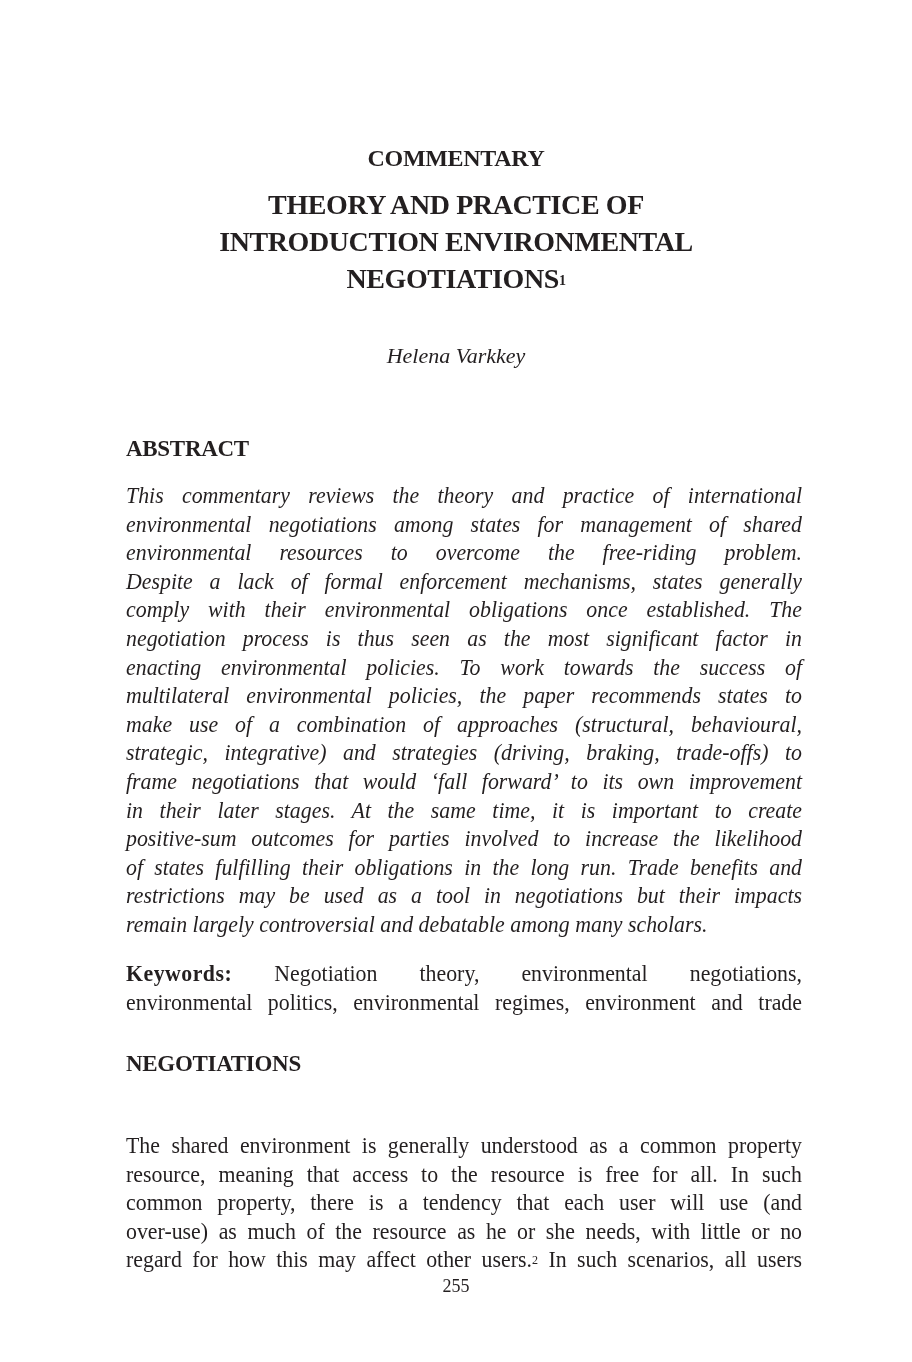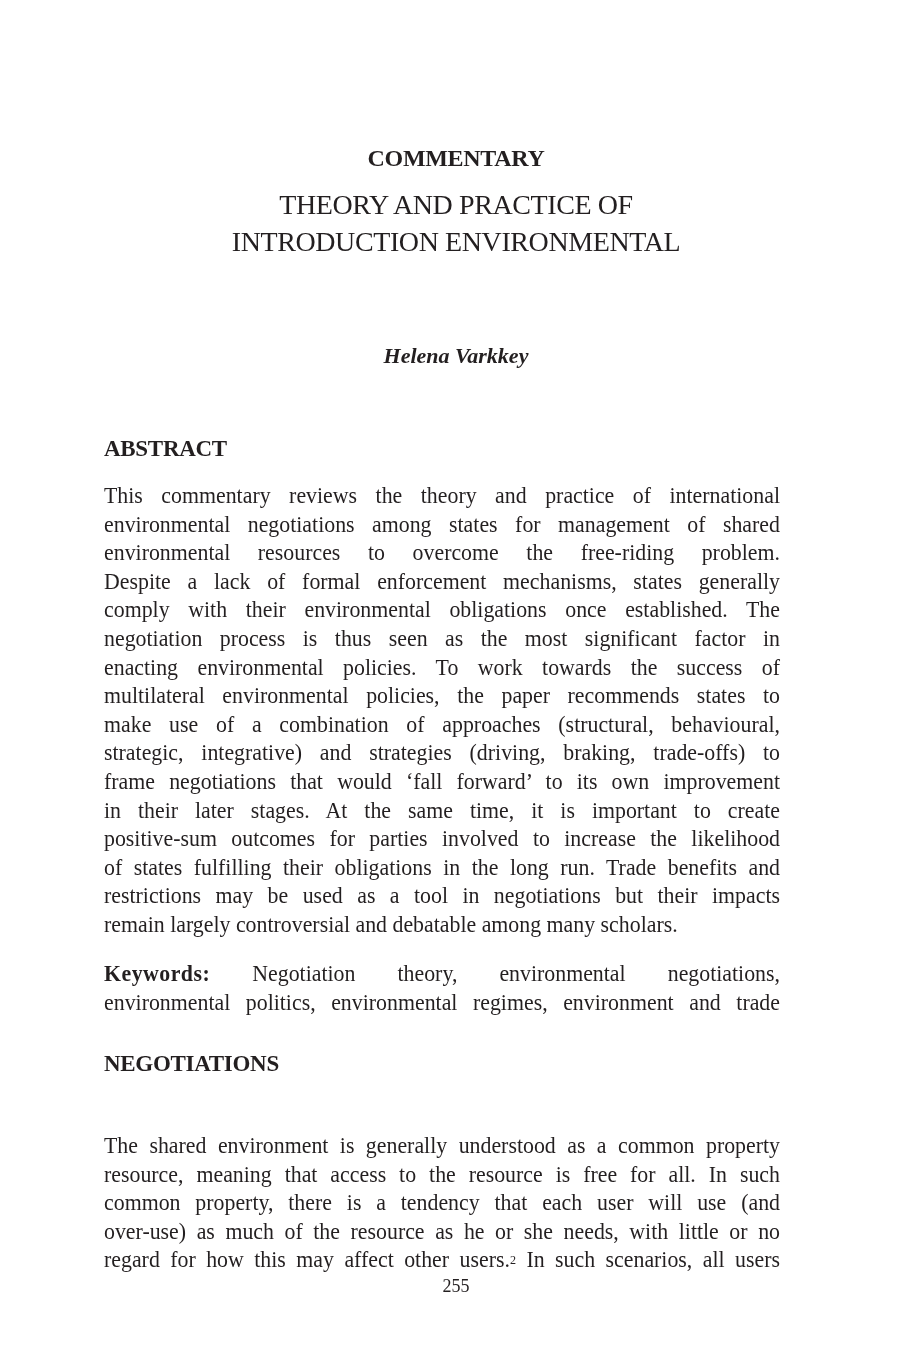--- a/index.html
+++ b/index.html
@@ -1,48 +1,49 @@
 <!DOCTYPE html>
 <html><head>
 <meta charset="utf-8">
 <style>
   html, body { margin: 0; padding: 0; background: #ffffff; }
   body { width: 912px; height: 1362px; position: relative; overflow: hidden;
          font-family: "Liberation Serif", serif; color: #231f20; }
   .center { position: absolute; left: 0; width: 912px; text-align: center; }
   .label-commentary { top: 114px; font-size: 24px; font-weight: bold; letter-spacing: -0.3px; margin-top: 31px; }
-  .title-line { font-size: 28px; font-weight: normal; letter-spacing: -0.4px; line-height: 37px; }
+  .title-line { font-size: 28px; font-weight: bold; letter-spacing: -0.4px; line-height: 37px; }
   .title-block { top: 186px; }
   .title-block sup { font-size: 14px; vertical-align: top; position: relative; top: 2px; }
-  .author { top: 343px; font-size: 22px; font-weight: bold; font-style: italic; }
-  .block { position: absolute; left: 104px; width: 676px; }
+  .author { top: 343px; font-size: 22px; font-weight: normal; font-style: italic; }
+  .block { position: absolute; left: 126px; width: 676px; }
   .heading { font-size: 23px; font-weight: bold; letter-spacing: -0.3px; }
   .h-abstract { top: 436px; }
   .h-intro { top: 1051px; }
   .line { display: block; white-space: nowrap; font-size: 23.5px; line-height: 28.6px;
           text-align: justify; text-align-last: justify; transform-origin: left center; }
-  .abstract { top: 481px; }
+  .abstract { top: 481px; font-style: italic; }
   .abstract .line { transform: scaleX(0.93); width: calc(676px / 0.93); }
   .abstract .line.last { text-align-last: left; }
   .keywords { top: 959px; }
   .keywords .line { transform: scaleX(0.93); width: calc(676px / 0.93); }
   .kw-label { font-weight: bold; letter-spacing: 0.5px; }
   .intro { top: 1096px; margin-top: 35px; }
   .intro .line { transform: scaleX(0.93); width: calc(676px / 0.93); }
   .intro sup { font-size: 13px; vertical-align: top; position: relative; top: 1px; }
   .page-number { top: 1276px; font-size: 18px; }
 </style>
 </head>
 <body>
 
 <div class="center label-commentary">COMMENTARY</div>
 
 <div class="center title-block">
   <div class="title-line">THEORY AND PRACTICE OF</div>
   <div class="title-line">INTRODUCTION ENVIRONMENTAL</div>
+  <div class="title-line"><span>NEGOTIATIONS</span><sup>1</sup></div>
 </div>
 
 <div class="center author">Helena Varkkey</div>
 
 <div class="block heading h-abstract">ABSTRACT</div>
 
 <div class="block abstract">
   <span class="line">This commentary reviews the theory and practice of international</span>
   <span class="line">environmental negotiations among states for management of shared</span>
   <span class="line">environmental resources to overcome the free-riding problem.</span>

